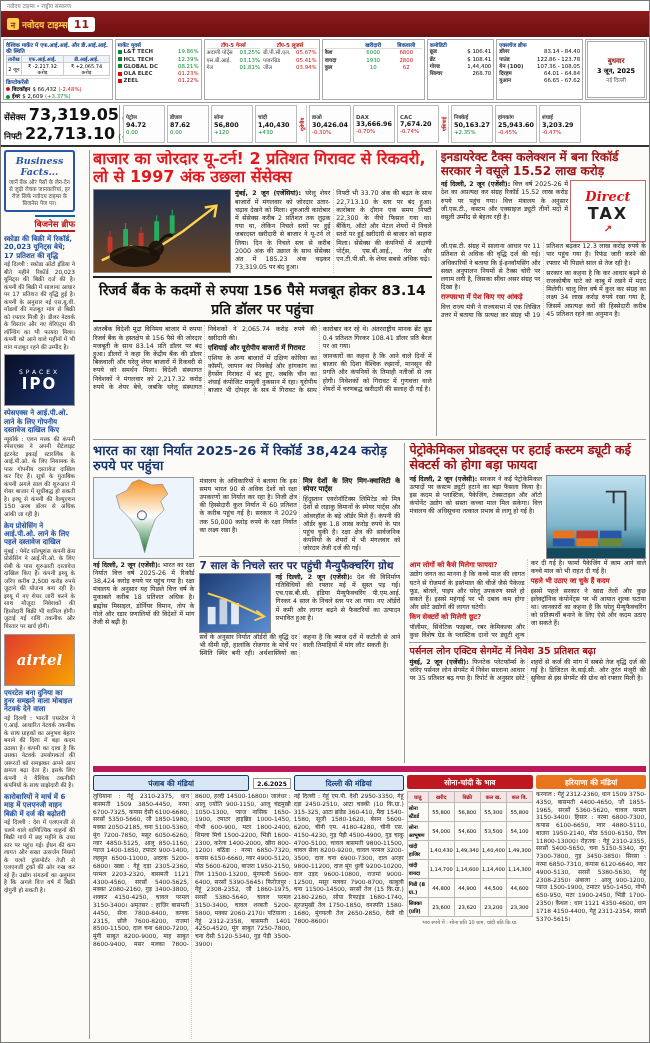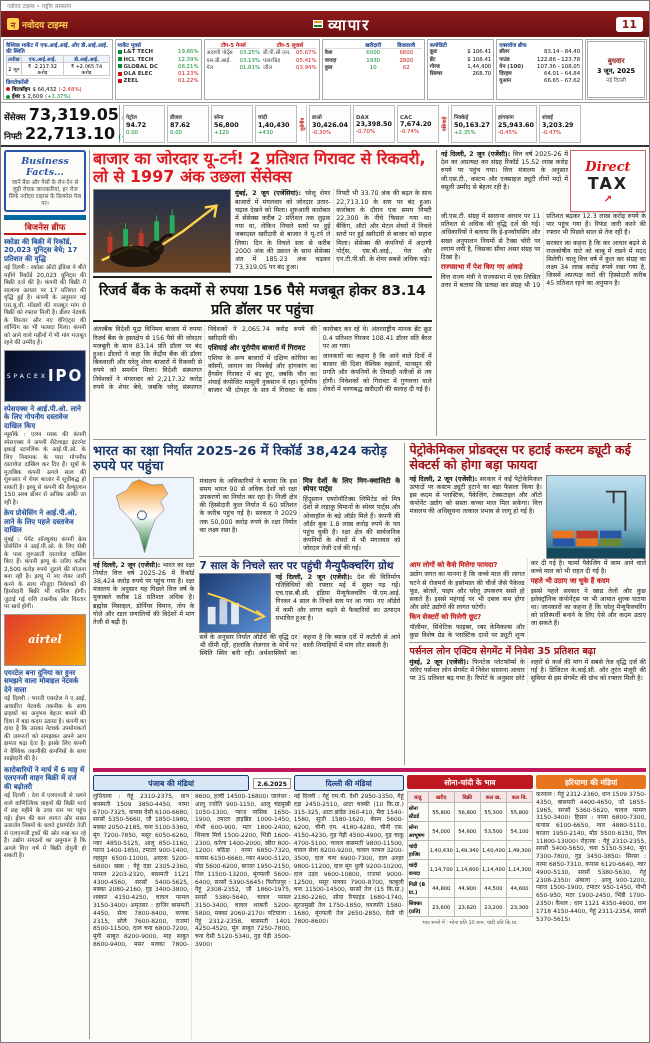--- a/index.html
+++ b/index.html
@@ -64,33 +64,33 @@
   .tgroup{display:flex;gap:2px;}
   .vlabel{writing-mode:vertical-rl;transform:rotate(180deg);font-size:5px;font-weight:bold;color:#c01818;text-align:center;border-left:1px solid #ccc;padding-left:1px;}
   .tick-card{border:1px solid #bbb;padding:1px 2px;min-width:42px;display:flex;flex-direction:column;justify-content:center;font-size:5.4px;background:#fdfdfd;}
   .t-label{font-weight:bold;color:#444;}
   .t-value{font-weight:bold;font-size:6.4px;color:#111;}
   .t-change.up{color:#0a8a2f;}
   .t-change.down{color:#cc1111;}
 
   
   .body-row{flex:1;display:flex;gap:3px;padding:3px;overflow:hidden;}
-  .sidebar{width:86px;border-right:1px solid #999;padding-right:3px;display:flex;flex-direction:column;gap:3px;overflow:hidden;}
+  .sidebar{width:86px;border-right:1px solid #999;padding-right:14px;display:flex;flex-direction:column;gap:3px;overflow:hidden;align-items:flex-end;}
   .bf-box{border:2px solid #2a56a8;border-radius:3px;padding:3px 2px;text-align:center;}
   .bf-title{font-family:"DejaVu Serif","Liberation Serif",serif;font-style:italic;font-weight:bold;color:#2a56a8;font-size:9.5px;}
   .bf-text{font-size:5.6px;color:#444;margin-top:2px;line-height:1.25;}
-  .brief-header{color:#c01818;font-weight:bold;text-align:center;font-size:8.5px;border-top:5px solid #0369a1;border-bottom:2px solid #c01818;padding:1px 0;}
+  .brief-header{color:#c01818;font-weight:bold;text-align:center;font-size:8.5px;border-top:2px solid #0369a1;border-bottom:2px solid #c01818;padding:1px 0;}
   .s-head{color:#1f4e9c;font-weight:bold;font-size:7px;line-height:1.2;margin-bottom:1px;}
   .s-body{font-size:5.8px;line-height:1.3;text-align:justify;color:#222;}
-  .s-photo{width:100%;height:52px;border:1px solid #999;display:flex;align-items:center;justify-content:center;overflow:hidden;}
+  .s-photo{width:100%;height:52px;border:1px solid #999;display:flex;flex-direction:column;align-items:center;justify-content:center;overflow:hidden;}
   .spacex-photo{background:linear-gradient(135deg,#080d24,#1b3570);color:#fff;}
   .sp1{font-size:6px;letter-spacing:3px;}
   .sp2{font-size:15px;font-weight:bold;letter-spacing:2px;}
   .airtel-photo{background:linear-gradient(135deg,#e23b2e,#f7a500);}
-  .airtel-word{color:#fff;font-style:italic;font-weight:bold;font-size:11px;font-family:"DejaVu Serif","Liberation Serif",serif;}
+  .airtel-word{color:#fff;font-style:italic;font-weight:bold;font-size:15px;font-family:"DejaVu Serif","Liberation Serif",serif;}
 
   .main-col{flex:1;display:flex;flex-direction:column;overflow:hidden;}
 
   
   .lead-row{height:290px;display:flex;gap:4px;border-bottom:1px solid #999;padding-bottom:3px;overflow:hidden;}
   .lead-article{flex:1.65;border-right:1px solid #999;padding-right:4px;overflow:hidden;}
   .lead-headline{color:#e01a22;font-weight:bold;font-size:16px;line-height:1.14;margin-bottom:3px;}
   .lead-top{display:flex;gap:4px;}
   .bull-photo{width:138px;height:84px;flex:none;border:1px solid #888;}
   .bull-photo svg{width:100%;height:100%;display:block;}
@@ -107,21 +107,21 @@
   .tax-article{flex:1;overflow:hidden;}
   .t-headline{color:#a01318;font-weight:bold;font-size:12px;line-height:1.18;margin-bottom:2px;}
   .tax-top{display:flex;gap:2px;}
   .tax-top .body-text{flex:1;}
   .dtax-graphic{width:76px;height:62px;flex:none;border:1px solid #c66;background:#fff;display:flex;flex-direction:column;align-items:center;justify-content:center;box-shadow:1px 1px 0 #ddd;}
   .dtax-line1{color:#d11;font-style:italic;font-weight:bold;font-size:13px;font-family:"DejaVu Serif","Liberation Serif",serif;}
   .dtax-line2{color:#222;font-weight:bold;font-size:16px;letter-spacing:2px;}
   .dtax-arrow{color:#d11;font-size:10px;font-weight:bold;}
 
   
-  .mid-row{height:332px;display:flex;gap:4px;padding:3px 0;border-bottom:4px solid #be185d;overflow:hidden;}
+  .mid-row{height:332px;display:flex;gap:4px;padding:3px 0;border-bottom:6px solid #be185d;overflow:hidden;}
   .defence-block{flex:1.3;border-right:1px solid #999;padding-right:4px;overflow:hidden;}
   .defence-headline{color:#15356e;font-weight:bold;font-size:13px;line-height:1.18;margin-bottom:3px;}
   .defence-body{display:flex;gap:5px;}
   .defence-left{width:33%;}
   .map-photo{width:100%;height:82px;border:1px solid #999;background:#eef4fb;margin-bottom:2px;}
   .map-photo svg{width:100%;height:100%;display:block;}
   .defence-right{flex:1;overflow:hidden;}
   .mfg-art{border-top:1px solid #999;margin-top:3px;padding-top:2px;}
   .mfg-headline{color:#1c2f6b;font-weight:bold;font-size:10.5px;line-height:1.18;}
   .mfg-row{display:flex;gap:4px;margin-top:2px;}
@@ -165,24 +165,20 @@
 
   <div class="top-strip">
     <span>नवोदय टाइम्स • राष्ट्रीय संस्करण</span>
   </div>
 
   <header class="masthead">
     <div class="logo">
       <span class="logo-mark">न</span>
       <span>नवोदय टाइम्स</span>
     </div>
-    <div class="section-title">
-      <span class="flag-icon"></span>
-      <span>व्यापार</span>
-    </div>
     <div class="pageno">11</div>
   </header>
 
   <div class="market-band">
     <div class="mbox mbox-fii">
       <div class="mtitle">वैश्विक मार्केट में एफ.आई.आई. और डी.आई.आई. की स्थिति</div>
       <table class="fii-table">
         <tbody>
             <tr>
           <th>तारीख</th>
@@ -432,21 +428,21 @@
       <div class="tgroup">
 
           <div class="tick-card">
             <span class="t-label">डाओ</span>
             <span class="t-value">30,426.04</span>
             <span class="t-change down">-0.30%</span>
           </div>
 
           <div class="tick-card">
             <span class="t-label">DAX</span>
-            <span class="t-value">23,398.50</span>
+            <span class="t-value">33,666.96</span>
             <span class="t-change down">-0.70%</span>
           </div>
 
           <div class="tick-card">
             <span class="t-label">CAC</span>
             <span class="t-value">7,674.20</span>
             <span class="t-change down">-0.74%</span>
           </div>
         </div>
       <div class="vlabel">एशियाई</div>
@@ -555,20 +551,21 @@
           <div class="subhead-box">रिजर्व बैंक के कदमों से रुपया 156 पैसे मजबूत होकर 83.14 प्रति डॉलर पर पहुंचा</div>
           <div class="body-text cols3">
             <p>अंतरबैंक विदेशी मुद्रा विनिमय बाजार में रुपया रिजर्व बैंक के हस्तक्षेप से 156 पैसे की जोरदार मजबूती के साथ 83.14 प्रति डॉलर पर बंद हुआ। डीलरों ने कहा कि केंद्रीय बैंक की डॉलर बिकवाली और घरेलू शेयर बाजारों में रिकवरी से रुपये को समर्थन मिला। विदेशी संस्थागत निवेशकों ने मंगलवार को 2,217.32 करोड़ रुपये के शेयर बेचे, जबकि घरेलू संस्थागत निवेशकों ने 2,065.74 करोड़ रुपये की खरीदारी की।</p>
             <div class="crosshead">एशियाई और यूरोपीय बाजारों में गिरावट</div>
             <p>एशिया के अन्य बाजारों में दक्षिण कोरिया का कॉस्पी, जापान का निक्केई और हांगकांग का हैंगसेंग गिरावट में बंद हुए, जबकि चीन का शंघाई कंपोजिट मामूली नुकसान में रहा। यूरोपीय बाजार भी दोपहर के सत्र में गिरावट के साथ कारोबार कर रहे थे। अंतरराष्ट्रीय मानक ब्रेंट क्रूड 0.4 प्रतिशत गिरकर 108.41 डॉलर प्रति बैरल पर आ गया।</p>
             <p>जानकारों का कहना है कि आने वाले दिनों में बाजार की दिशा वैश्विक रुझानों, मानसून की प्रगति और कंपनियों के तिमाही नतीजों से तय होगी। निवेशकों को गिरावट में गुणवत्ता वाले शेयरों में चरणबद्ध खरीदारी की सलाह दी गई है।</p>
           </div>
         </article>
 
         <article class="tax-article">
+          <h2 class="t-headline">इनडायरेक्ट टैक्स कलेक्शन में बना रिकॉर्ड सरकार ने वसूले 15.52 लाख करोड़</h2>
           <div class="tax-top">
             <div class="body-text">
               <p><span class="dateline">नई दिल्ली, 2 जून (एजेंसी):</span> <span>वित्त वर्ष 2025-26 में देश का अप्रत्यक्ष कर संग्रह रिकॉर्ड 15.52 लाख करोड़ रुपये पर पहुंच गया। वित्त मंत्रालय के अनुसार जी.एस.टी., कस्टम और एक्साइज ड्यूटी तीनों मदों में वसूली उम्मीद से बेहतर रही है।</span></p>
             </div>
             <div class="dtax-graphic">
               <span class="dtax-line1">Direct</span>
               <span class="dtax-line2">TAX</span>
               <span class="dtax-arrow">↗</span>
             </div>
           </div>

